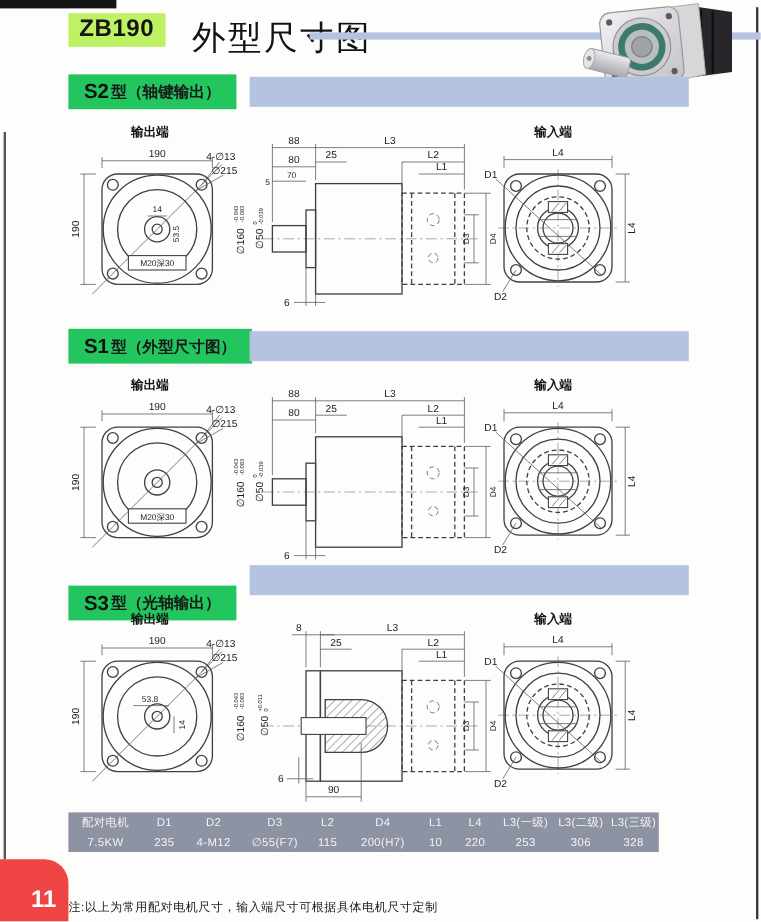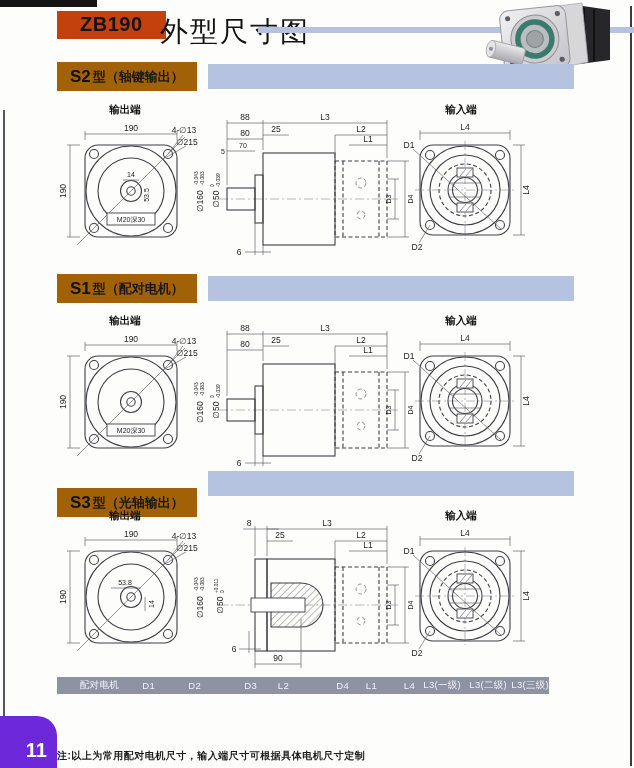--- a/index.html
+++ b/index.html
@@ -4,51 +4,51 @@
 <style>
   * { margin:0; padding:0; box-sizing:border-box; }
   html,body { width:634px; height:768px; }
   body { font-family:"Liberation Sans","DejaVu Sans",sans-serif; background:#fdfdfc; position:relative; overflow:hidden; color:#1a1a1a; }
 
   .abs { position:absolute; }
   .topbar { left:0; top:0; width:97px; height:7px; background:#141414; }
   .edge-right { right:2px; top:6px; width:2px; height:760px; background:#3c3c40; }
   .edge-left { left:3px; top:110px; width:2px; height:606px; background:#55555a; }
 
-  .hdr-model { left:57px; top:11px; background:#c2410c; color:#141414;
-               font-size:20px; font-weight:bold; padding:2px 23px 3px; letter-spacing:0.5px; }
+  .hdr-model { left:57px; top:11px; background:#bef264; color:#141414;
+               font-size:20px; font-weight:bold; padding:2px 9px 3px; letter-spacing:0.5px; }
   .hdr-title { left:160px; top:13px; font-size:28px; font-weight:normal; color:#121212; letter-spacing:2px; }
   .hdr-line  { left:258px; top:27px; width:376px; height:6px; background:#b6c3e0; }
   .photo { right:2px; top:0; width:152px; height:80px; }
 
-  .sec-badge { left:57px; height:29px; background:#a16207; display:inline-flex; align-items:center;
+  .sec-badge { left:57px; height:29px; background:#22c55e; display:inline-flex; align-items:center;
                padding:0 13px; white-space:nowrap; }
   .sec-code { font-size:17px; font-weight:bold; color:#101010; }
   .sec-kind { font-size:13px; font-weight:600; color:#181818; margin-left:2px; }
   .sec-bar { left:208px; width:366px; height:25px; background:#b6c3e0; }
 
   .drawing { left:57px; width:573px; height:172px; }
   .ol  { stroke:#3f3f46; stroke-width:1.1; fill:none; }
   .ol2 { stroke:#3f3f46; stroke-width:0.9; fill:#ffffff; }
   .dl  { stroke:#5a5a60; stroke-width:0.65; fill:none; }
   .dash { stroke-dasharray:4 2.5; }
   .cl  { stroke:#8a8a90; stroke-width:0.6; stroke-dasharray:9 3 2 3; fill:none; }
   text.dim { font-size:8.5px; fill:#222; text-anchor:middle; }
   text.dims { font-size:7px; fill:#222; text-anchor:middle; }
   text.tol { font-size:4.8px; fill:#222; text-anchor:start; }
   text.lbl { font-size:10.5px; font-weight:bold; fill:#111; text-anchor:middle; }
 
   table.spec { left:57px; top:677px; width:492px; position:absolute; background:#8d93a3;
                border-collapse:collapse; table-layout:fixed; color:#f2f2f6; }
-  .spec th, .spec td { font-size:9.5px; font-weight:normal; text-align:right; height:16px;
+  .spec th, .spec td { font-size:9.5px; font-weight:normal; text-align:center; height:16px;
                        letter-spacing:0.3px; overflow:hidden; white-space:nowrap; }
   .spec tr.hdr th { height:17px; }
 
-  .note { left:57px; top:749px; font-size:10px; font-weight:bold; color:#1c1c1c; letter-spacing:0.5px; }
-  .pageno { left:0; top:716px; width:57px; height:52px; background:#6d28d9; border-radius:0 20px 0 0;
+  .note { left:57px; top:749px; font-size:10px; font-weight:normal; color:#1c1c1c; letter-spacing:0.5px; }
+  .pageno { left:0; top:716px; width:57px; height:52px; background:#ef4444; border-radius:0 20px 0 0;
             display:flex; justify-content:flex-end; align-items:flex-end;
             padding:0 10px 6px 0; color:#ffffff; font-size:20px; font-weight:bold; }
 </style>
 </head>
 <body>
 
 <div class="abs topbar"></div>
 <div class="abs edge-right"></div>
 <div class="abs edge-left"></div>
 
@@ -232,21 +232,21 @@
       <line class="dl" x1="456" y1="140" x2="468" y2="140"></line>
     <line class="dl" x1="464" y1="50" x2="464" y2="140"></line>
     <g transform="translate(472,95) rotate(-90)">
         <text class="dim">L4</text>
       </g>
   </g>
 </svg>
 
 <div class="abs sec-badge" style="top:274px">
   <span class="sec-code">S1</span>
-    <span class="sec-kind">型（配对电机）</span>
+    <span class="sec-kind">型（外型尺寸图）</span>
 </div>
 <div class="abs sec-bar" style="top:276px"></div>
 
 <svg class="abs drawing" style="top:306px" viewBox="0 0 573 172">
   <text class="lbl" x="68" y="18">输出端</text>
   <text class="lbl" x="404" y="18">输入端</text>
 
   <g>
     <rect class="ol" x="28" y="50" width="92" height="92" rx="13"></rect>
     <circle class="ol" cx="74" cy="96" r="45"></circle>
@@ -545,17 +545,30 @@
     <th>D2</th>
     <th>D3</th>
     <th>L2</th>
     <th>D4</th>
     <th>L1</th>
     <th>L4</th>
     <th>L3(一级)</th>
     <th>L3(二级)</th>
     <th>L3(三级)</th>
   </tr>
+  <tr>
+    <td>7.5KW</td>
+    <td>235</td>
+    <td>4-M12</td>
+    <td>∅55(F7)</td>
+    <td>115</td>
+    <td>200(H7)</td>
+    <td>10</td>
+    <td>220</td>
+    <td>253</td>
+    <td>306</td>
+    <td>328</td>
+  </tr>
   </tbody>
 </table>
 
 <div class="abs note">注:以上为常用配对电机尺寸，输入端尺寸可根据具体电机尺寸定制</div>
 <div class="abs pageno">11</div>
 
 </body></html>

